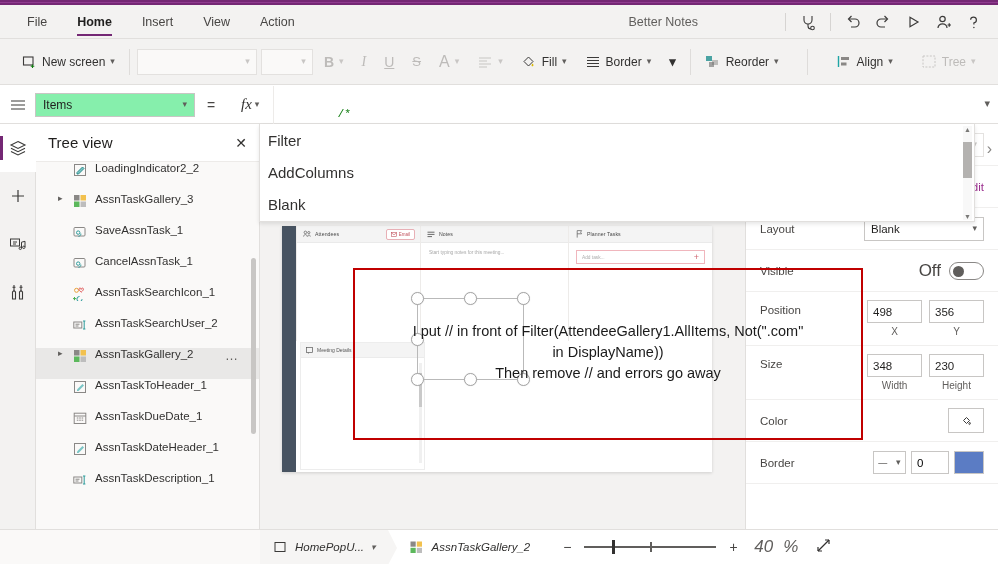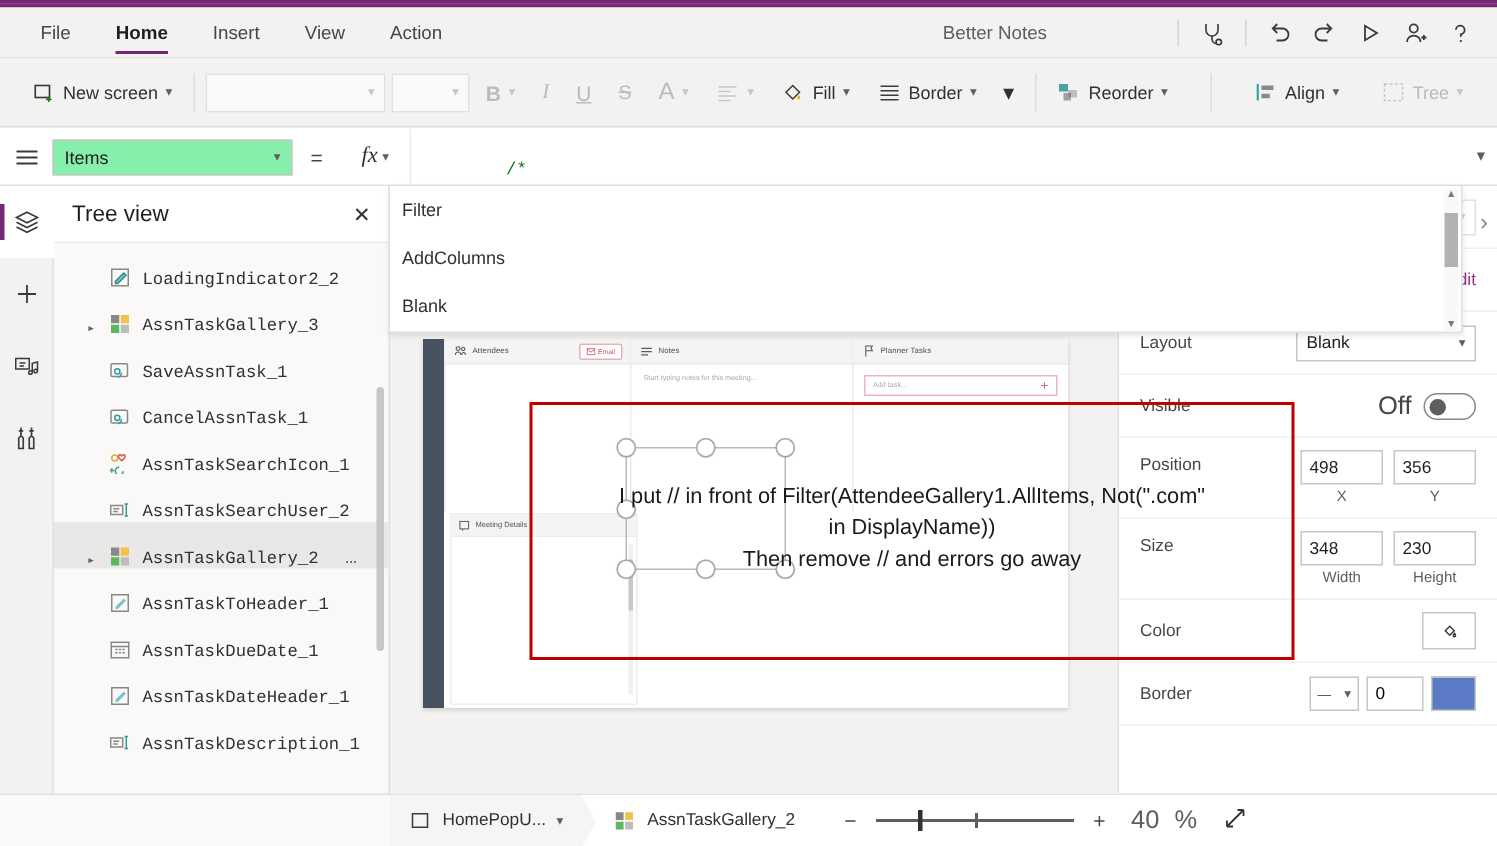--- a/index.html
+++ b/index.html
@@ -63,21 +63,21 @@
   .formula-area { position:relative; flex:1; height:38px; border-left:1px solid #edebe9; overflow:hidden; }
   .formula-text { position:absolute; left:8px; top:2px; font-family:"Liberation Mono", monospace;
                   font-size:11.5px; color:#107c10; line-height:17px; white-space:pre; }
   .fx-collapse { position:absolute; right:8px; top:11px; font-size:11px; color:#605e5c; cursor:pointer; }
 
   
   .intelli { position:absolute; top:124px; left:259px; width:716px; height:98px;
              background:#ffffff; border:1px solid #e1dfdd; border-top:none; z-index:30;
              box-shadow:0 2px 4px rgba(0,0,0,.10); }
   .intelli-item { height:32px; display:flex; align-items:center; padding-left:8px;
-                  font-size:12px; color:#323130; cursor:pointer;text-align:right; }
+                  font-size:15px; color:#323130; cursor:pointer;text-align:right; }
   .intelli-scroll { position:absolute; right:2px; top:2px; width:9px; height:94px; background:#f8f8f8; }
   .intelli-thumb { position:absolute; left:0; top:16px; width:9px; height:36px; background:#b4b2b0; }
   .intelli-arrow { position:absolute; left:1px; font-size:7px; color:#7a7977; }
   .right-chev { position:absolute; top:140px; right:6px; font-size:16px; color:#8a8886; z-index:31; cursor:pointer; }
 
   
   .rail { position:absolute; top:124px; left:0; width:36px; height:440px; background:#f3f2f1;
           border-right:1px solid #e1dfdd; }
   .rail-btn { position:relative; width:36px; height:48px; display:flex; align-items:center;
               justify-content:center; cursor:pointer; color:#484644; }
@@ -92,22 +92,22 @@
           border-right:1px solid #e1dfdd; }
   .tree-head { height:38px; display:flex; align-items:center; justify-content:space-between;
                padding:0 12px 0 12px; background:#ffffff; border-bottom:1px solid #edebe9; }
   .tree-title { font-size:15px; color:#201f1e; }
   .tree-close { font-size:14px; color:#323130; cursor:pointer; }
   .search-wrap { padding:10px 11px 6px 11px; }
   .search-box { height:30px; border:1px solid #c8c6c4; background:#fff; display:flex;
                 align-items:center; padding:0 8px; gap:7px; cursor:text; }
   .search-ph { font-size:12px; color:#a19f9d; }
   .tree-list { position:relative; height:358px; overflow:hidden; }
-  .tnode { position:relative; height:31px; display:flex; align-items:flex-end; padding-left:36px;
-           font-size:11.5px; color:#323130; cursor:pointer;font-family:Liberation Mono, monospace; }
+  .tnode { position:relative; height:31px; display:flex; align-items:flex-start; padding-left:36px;
+           font-size:11.5px; color:#323130; cursor:pointer; }
   .tnode.sel { background:#e9e8e7; }
   .tnode .tw { position:absolute; left:22px; font-size:9px; color:#605e5c; }
   .tnode .ticon { width:16px; height:16px; margin-right:7px; display:inline-flex;
                   align-items:center; justify-content:center; flex:0 0 16px; }
   .tnode .dots { position:absolute; right:20px; font-size:13px; color:#605e5c; letter-spacing:1px; }
   .tree-sb { position:absolute; right:3px; top:96px; width:5px; height:176px; background:#c8c6c4; border-radius:3px; }
 
   
   .canvas-wrap { position:absolute; top:124px; left:260px; width:738px; height:405px; background:#f3f2f1; }
   .side-icons { position:absolute; left:18px; top:102px; width:22px; }
@@ -175,21 +175,21 @@
                 align-items:center; justify-content:center; cursor:pointer; }
   .border-ctl { display:flex; gap:5px; align-items:center; }
   .bsel { width:33px; height:23px; border:1px solid #c8c6c4; display:flex; align-items:center;
           justify-content:space-around; font-size:9px; color:#484644; background:#fff; cursor:pointer; }
   .bnum { width:38px; height:23px; border:1px solid #c8c6c4; display:flex; align-items:center;
           padding:0 5px; font-size:11.5px; background:#fff; cursor:text; }
   .bcolor { width:30px; height:23px; border:1px solid #c8c6c4; cursor:pointer; }
 
   
   .status { position:absolute; bottom:0; left:260px; width:738px; height:35px; background:#ffffff;
-            border-top:1px solid #e1dfdd; display:flex; align-items:center; }
+            border-top:1px solid #e1dfdd; display:flex; align-items:center;font-style:italic; }
   .crumb { height:35px; display:flex; align-items:center; gap:7px; padding:0 12px; font-size:11.5px;
            color:#323130; cursor:pointer; position:relative; }
   .crumb.first { background:#f6f5f4; }
   .crumb-arrow { width:0; height:0; border-top:18px solid transparent; border-bottom:17px solid transparent;
                  border-left:9px solid #f6f5f4; }
   .zoom-ctl { display:flex; align-items:center; gap:10px; margin-left:18px; }
   .zoom-btn { font-size:14px; color:#484644; cursor:pointer; width:14px; text-align:center; }
   .slider { position:relative; width:132px; height:14px; cursor:pointer; }
   .slider .track { position:absolute; top:6px; left:0; width:132px; height:2px; background:#605e5c; }
   .slider .tick { position:absolute; top:2px; left:66px; width:2px; height:10px; background:#605e5c; }

